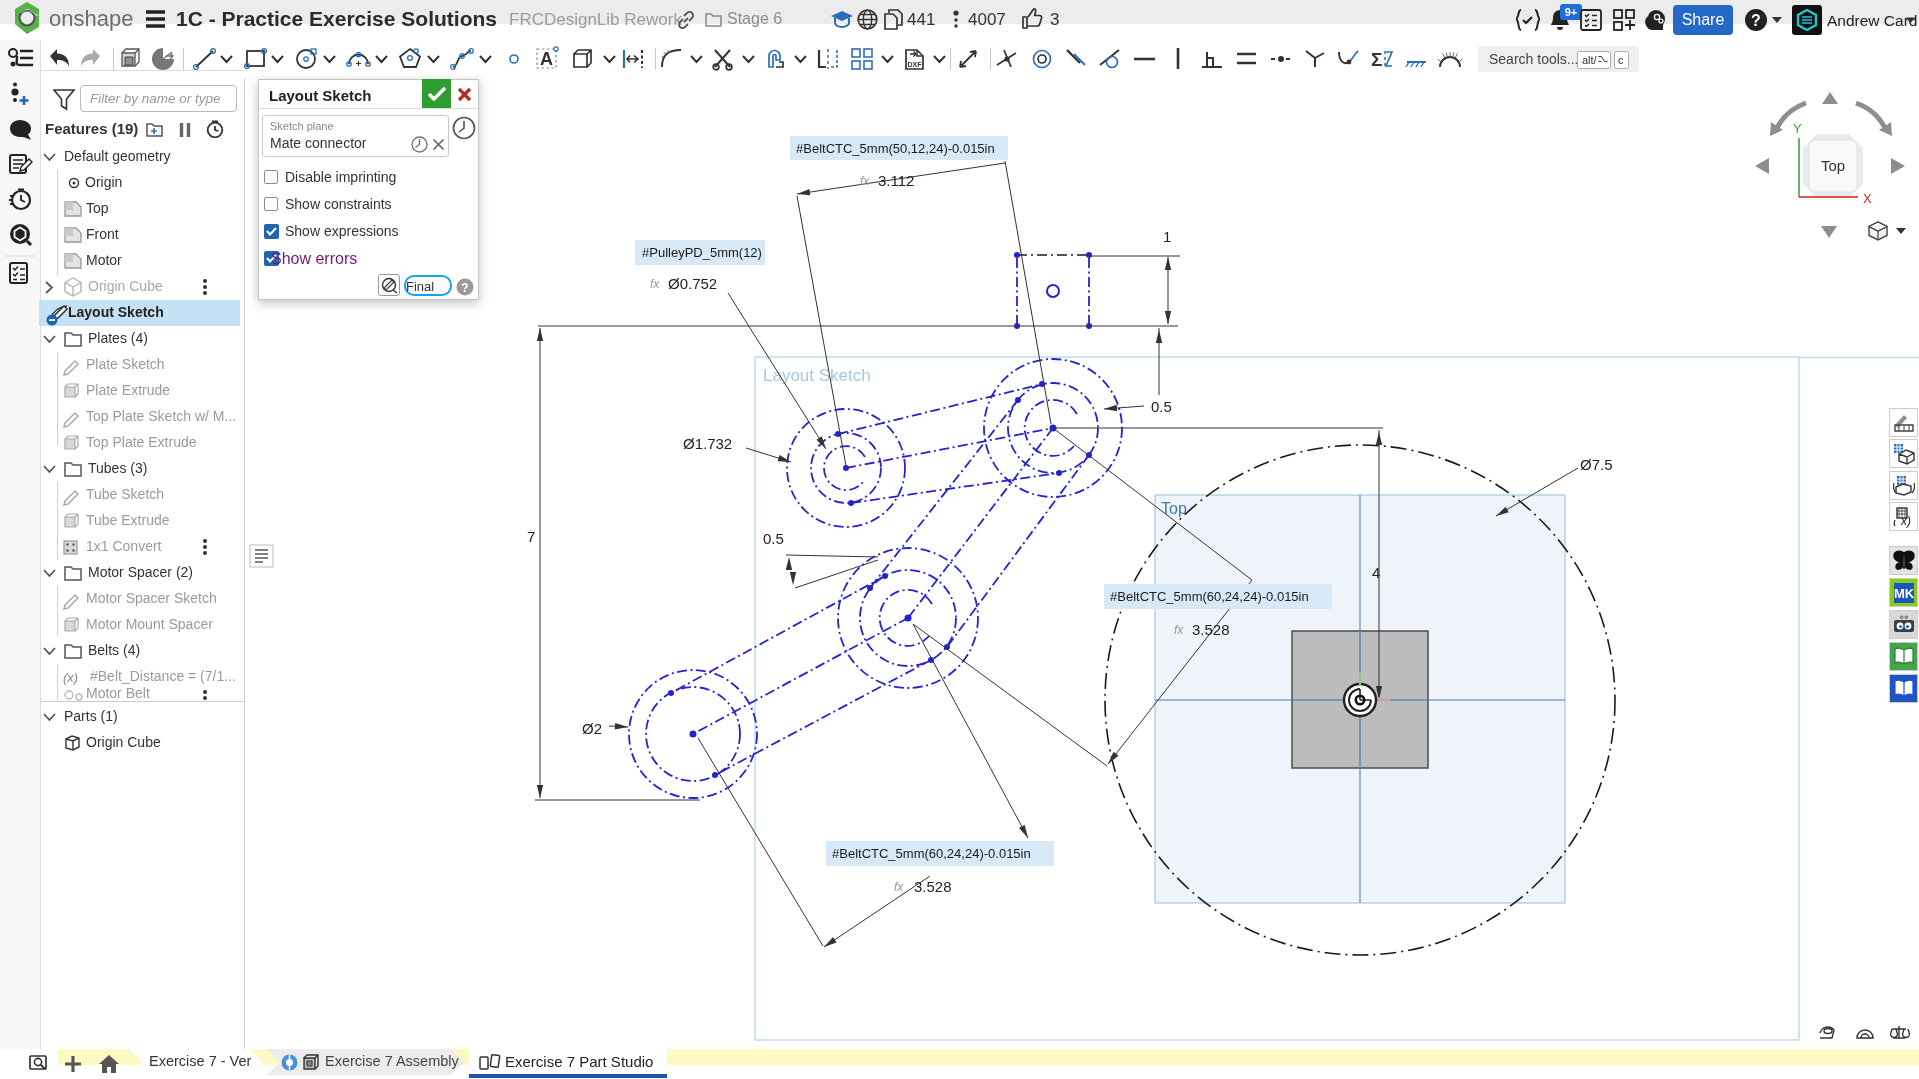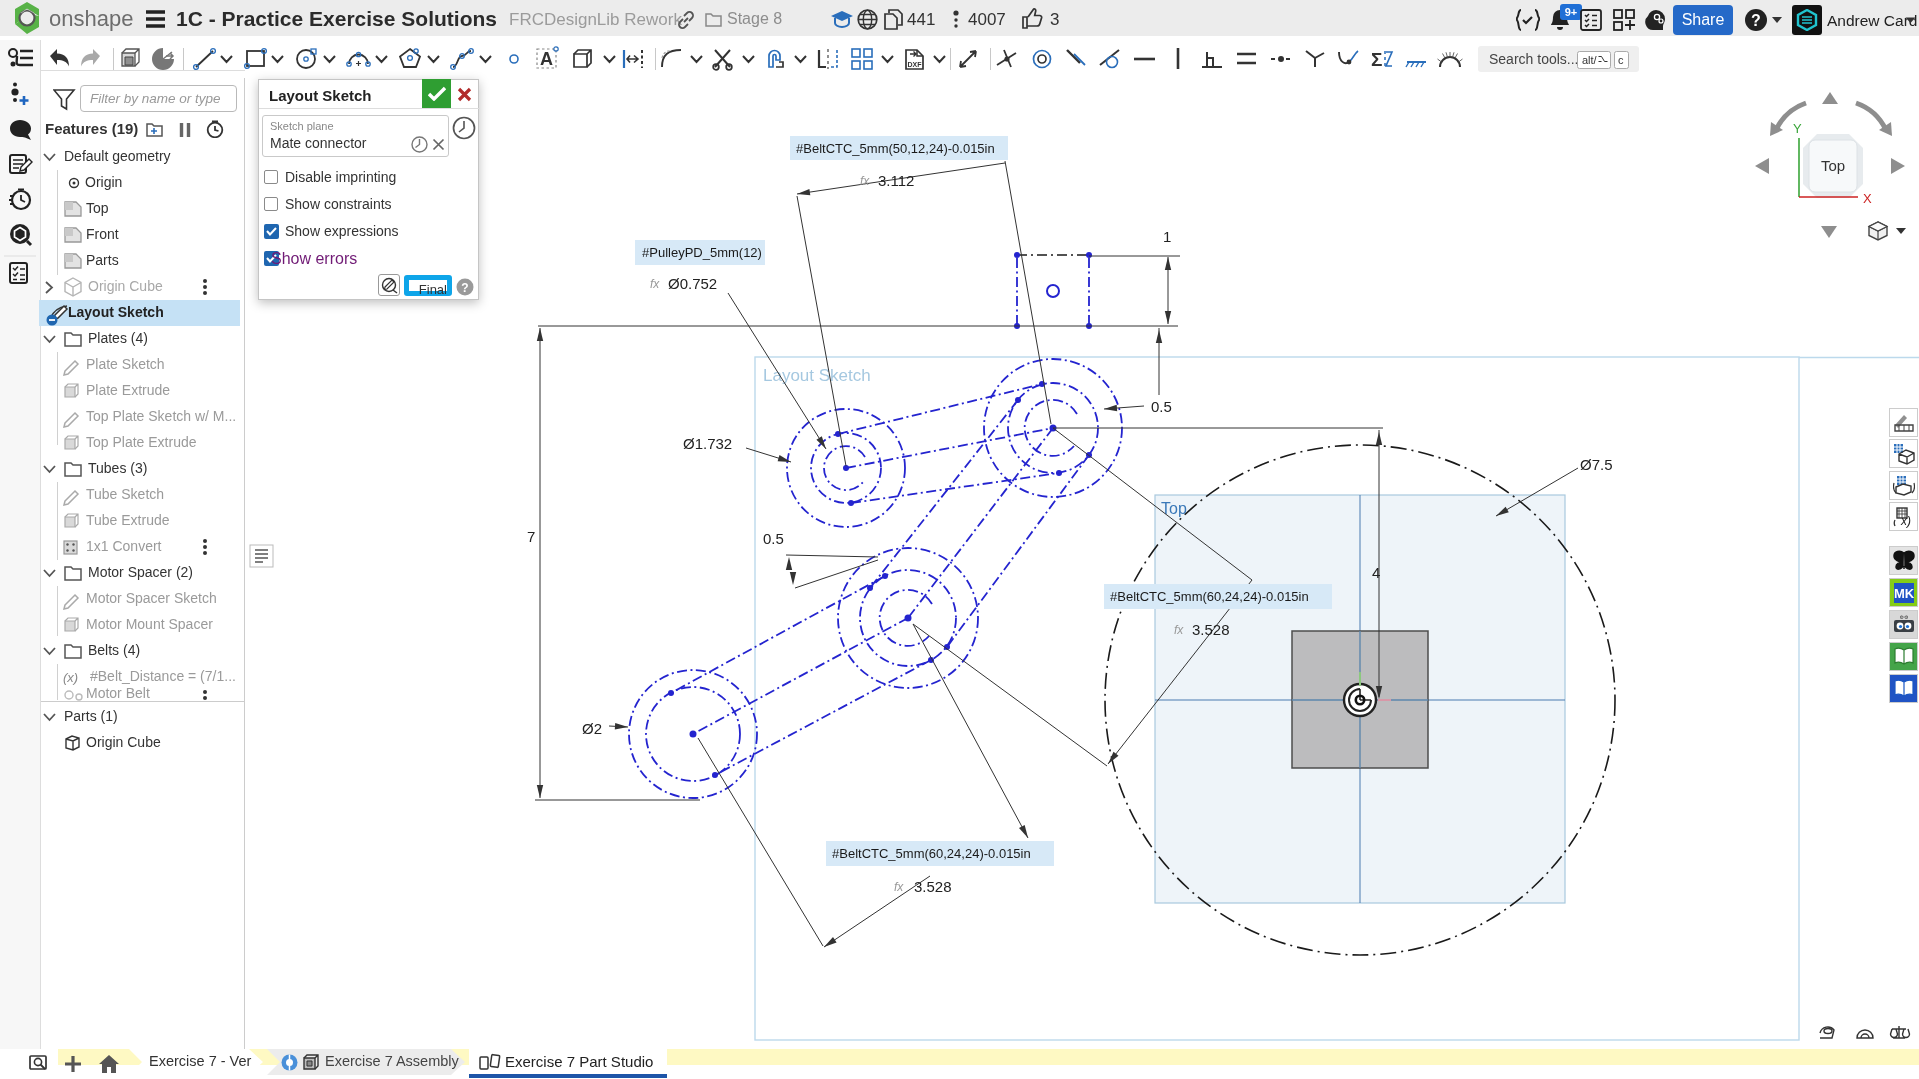--- a/index.html
+++ b/index.html
@@ -1,17 +1,17 @@
 <!DOCTYPE html>
 <html><head><meta charset="utf-8">
 <style>
 *{margin:0;padding:0;box-sizing:border-box}
 html,body{width:1919px;height:1079px;overflow:hidden;font-family:"Liberation Sans",sans-serif;background:#fff}
 .abs{position:absolute}
-#topbar{position:absolute;left:0;top:0;width:1919px;height:36px;background:#ececec}
+#topbar{position:absolute;left:0;top:0;width:1919px;height:24px;background:#ececec}
 #toolbar{position:absolute;left:0;top:40px;width:1919px;height:38px;background:#fff}
 #leftstrip{position:absolute;left:0;top:40px;width:41px;height:1009px;background:#f7f7f7;border-right:1px solid #ddd}
 #lpanel{position:absolute;left:41px;top:78px;width:204px;height:971px;background:#fff;border-right:1px solid #ccc}
 #canvas{position:absolute;left:245px;top:78px;width:1674px;height:971px;background:#fff}
 #rightstrip .rbtn{position:absolute;left:1889px;width:29px;height:29px;background:#fff;border:1px solid #ccc;display:flex;align-items:center;justify-content:center}
 #bottombar{position:absolute;left:18px;top:1049px;width:1919px;height:16px;background:#fef9c3}
 .row{position:absolute;left:0;width:204px;height:26px;font-size:14px;color:#333;white-space:nowrap}
 .row .txt{position:absolute;top:4px}
 .gray{color:#9a9a9a;}
 svg{display:block}
@@ -33,21 +33,21 @@
       <path d="M0 2h19M0 9h19M0 16h19" stroke="#222" stroke-width="3.4"></path>
     </svg>
 <div class="abs" style="left:176px;top:7px;font-size:21px;font-weight:bold;color:#2b2b2b">1C - Practice Exercise Solutions</div>
 <div class="abs" style="left:509px;top:10px;font-size:17px;color:#9b9b9b">FRCDesignLib Rework</div>
 <svg class="abs" style="left:677px;top:11px" width="18" height="18" viewBox="0 0 18 18">
       <path d="M7 11 L11 7 M6 8 l-3 3 a3.4 3.4 0 0 0 5 5 l3 -3 M12 10 l3 -3 a3.4 3.4 0 0 0 -5 -5 l-3 3" stroke="#555" stroke-width="1.8" fill="none"></path>
     </svg>
 <svg class="abs" style="left:705px;top:12px" width="17" height="15" viewBox="0 0 17 15">
       <path d="M1 2 h5 l2 2 h8 v10 h-15 z" fill="none" stroke="#888" stroke-width="1.5"></path>
     </svg>
-<div class="abs" style="left:727px;top:10px;font-size:16px;color:#8d8d8d">Stage 8</div>
+<div class="abs" style="left:727px;top:10px;font-size:16px;color:#8d8d8d">Stage 6</div>
 <svg class="abs" style="left:830px;top:10px" width="24" height="20" viewBox="0 0 24 20">
       <path d="M12 1 L23 6 L12 11 L1 6 Z" fill="#2a6ebb"></path>
       <path d="M5 8 v5 c0 2 3 4 7 4 s7 -2 7 -4 v-5" fill="none" stroke="#2a6ebb" stroke-width="2"></path>
     </svg>
 <svg class="abs" style="left:857px;top:9px" width="21" height="21" viewBox="0 0 21 21">
       <circle cx="10.5" cy="10.5" r="9.3" fill="none" stroke="#333" stroke-width="1.7"></circle>
       <ellipse cx="10.5" cy="10.5" rx="4.2" ry="9.3" fill="none" stroke="#333" stroke-width="1.4"></ellipse>
       <path d="M1.5 10.5 h18 M2.6 5.5 h15.8 M2.6 15.5 h15.8" stroke="#333" stroke-width="1.4" fill="none"></path>
     </svg>
 <svg class="abs" style="left:884px;top:9px" width="19" height="21" viewBox="0 0 19 21">
@@ -418,21 +418,21 @@
 <div class="row" style="top:92px">
       <span class="txt" style="left:44px">Origin</span>
     </div>
 <div class="row" style="top:118px">
       <span class="txt" style="left:45px">Top</span>
     </div>
 <div class="row" style="top:144px">
       <span class="txt" style="left:45px">Front</span>
     </div>
 <div class="row" style="top:170px">
-      <span class="txt" style="left:45px">Parts</span>
+      <span class="txt" style="left:45px">Motor</span>
     </div>
 <div class="row" style="top:196px;color:#a8a8a8">
       <span class="txt" style="left:47px">Origin Cube</span>
     </div>
 <div class="row" style="left:-2px;width:201px;background:#c5e1f5;top:222px">
       <span class="txt" style="left:29px;font-weight:bold;color:#222">Layout Sketch</span>
       <svg class="abs" style="left:7px;top:2px" width="26" height="24" viewBox="0 0 26 24">
         <path d="M4 17 C7 9 13 5 21 4" fill="none" stroke="#333" stroke-width="1.6"></path>
         <path d="M9 13 l9 -9 l3 3 l-9 9 l-4 1 z" fill="#fff" stroke="#333" stroke-width="1.5"></path>
         <circle cx="6" cy="18" r="5.5" fill="#1f66b0"></circle>
@@ -530,21 +530,21 @@
 <svg class="abs" style="left:7px;top:174px" width="11" height="9">
       <path d="M1 4 l3 3.5 L10 1" fill="none" stroke="#fff" stroke-width="2"></path>
     </svg>
 <div class="abs" style="left:12px;top:170px;font-size:16px;color:#701a75">Show errors</div>
 <div class="abs" style="left:119px;top:194px;width:22px;height:22px;border:1px solid #999;border-radius:3px"></div>
 <svg class="abs" style="left:122px;top:197px" width="17" height="17" viewBox="0 0 17 17">
       <circle cx="8" cy="8" r="6.5" fill="none" stroke="#333" stroke-width="1.4"></circle>
       <path d="M4 10 l7 -7 l2 2 l-7 7 l-2.5 .5 z" fill="none" stroke="#333" stroke-width="1.2"></path>
       <path d="M12 13 l4 3" stroke="#333" stroke-width="1.4"></path>
     </svg>
-<div class="abs" style="left:145px;top:195px;width:48px;height:21px;border:5px solid #0ea5e9;border-radius:3px;font-size:13px;color:#333;text-align:right;line-height:20px">Final</div>
+<div class="abs" style="left:145px;top:195px;width:48px;height:21px;border:2px solid #0ea5e9;border-radius:10px;font-size:13px;color:#333;text-align:left;line-height:20px">Final</div>
 <svg class="abs" style="left:197px;top:198px" width="18" height="18">
       <circle cx="9" cy="9" r="8.5" fill="#9a9a9a"></circle>
       <text x="9" y="13.5" text-anchor="middle" font-size="12" font-weight="bold" fill="#fff">?</text>
     </svg>
 </div>
 <div id="canvas">
 <svg width="1674" height="971" viewBox="245 78 1674 971" font-family="Liberation Sans, sans-serif">
 
 <rect x="1155" y="495" width="410" height="408" fill="#eef4f9" stroke="#a9c9de" stroke-width="1.2"></rect>
 <rect x="755" y="357" width="1044" height="683" fill="none" stroke="#bcd9ec" stroke-width="1.4"></rect>

